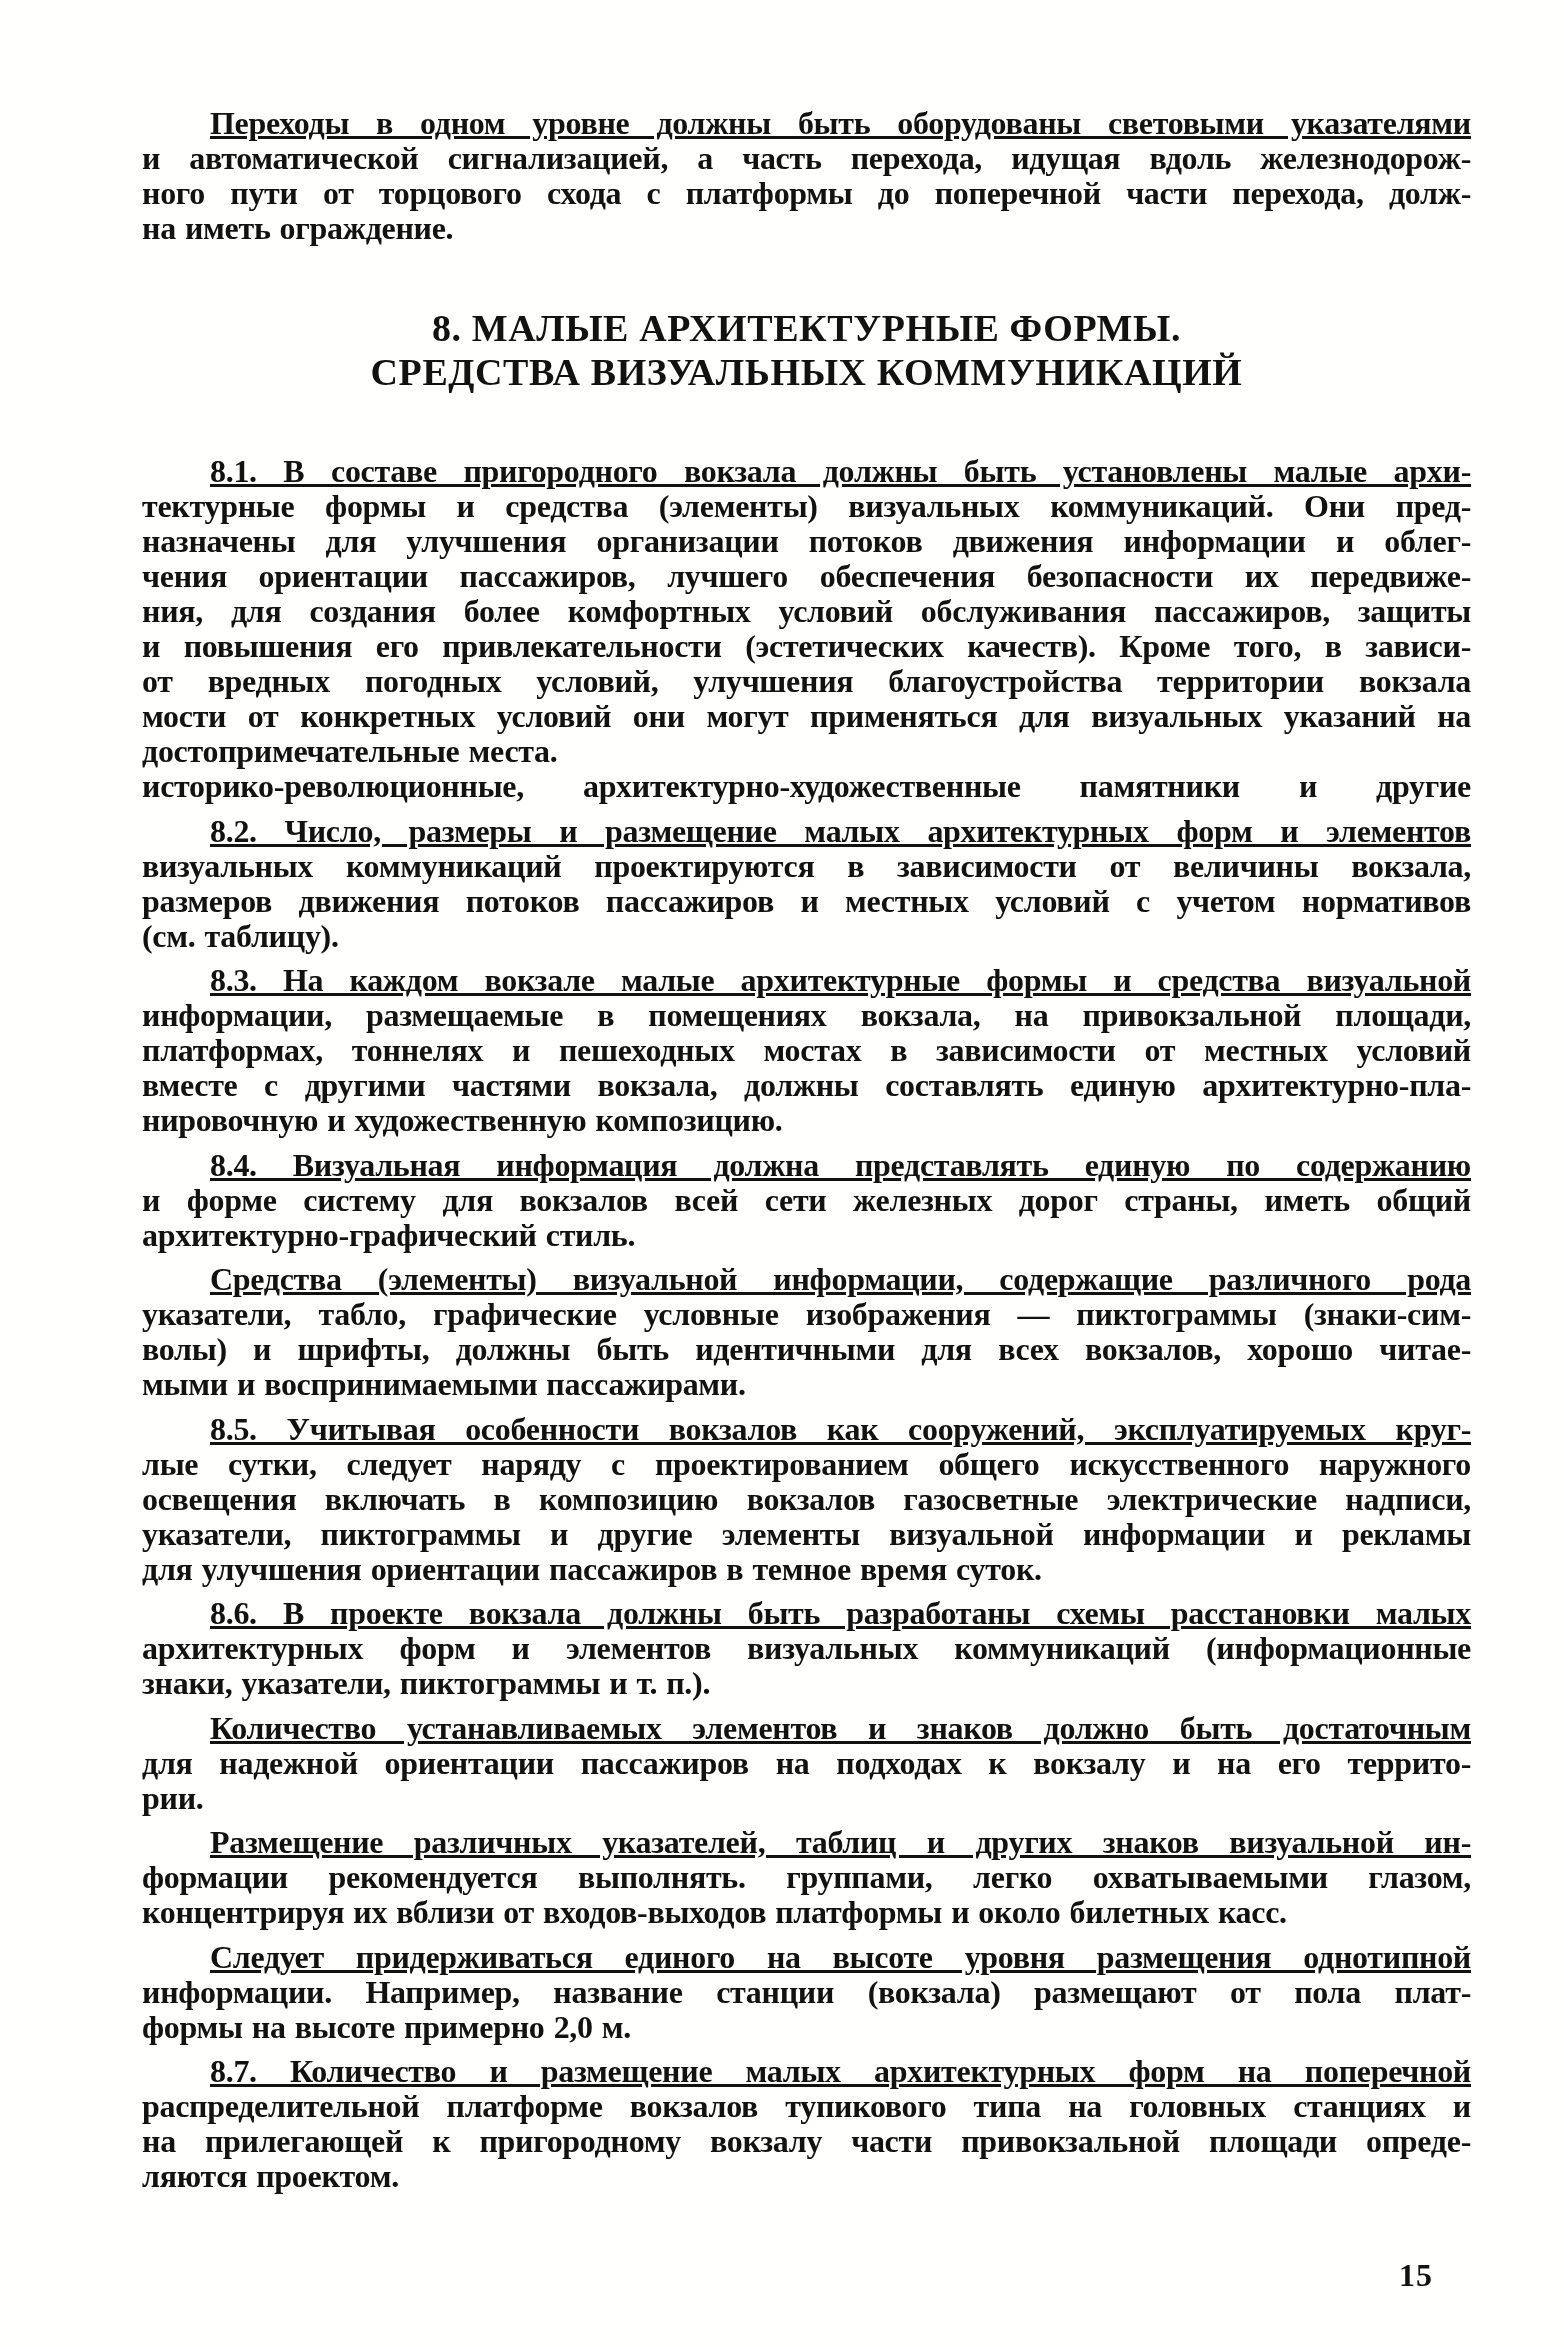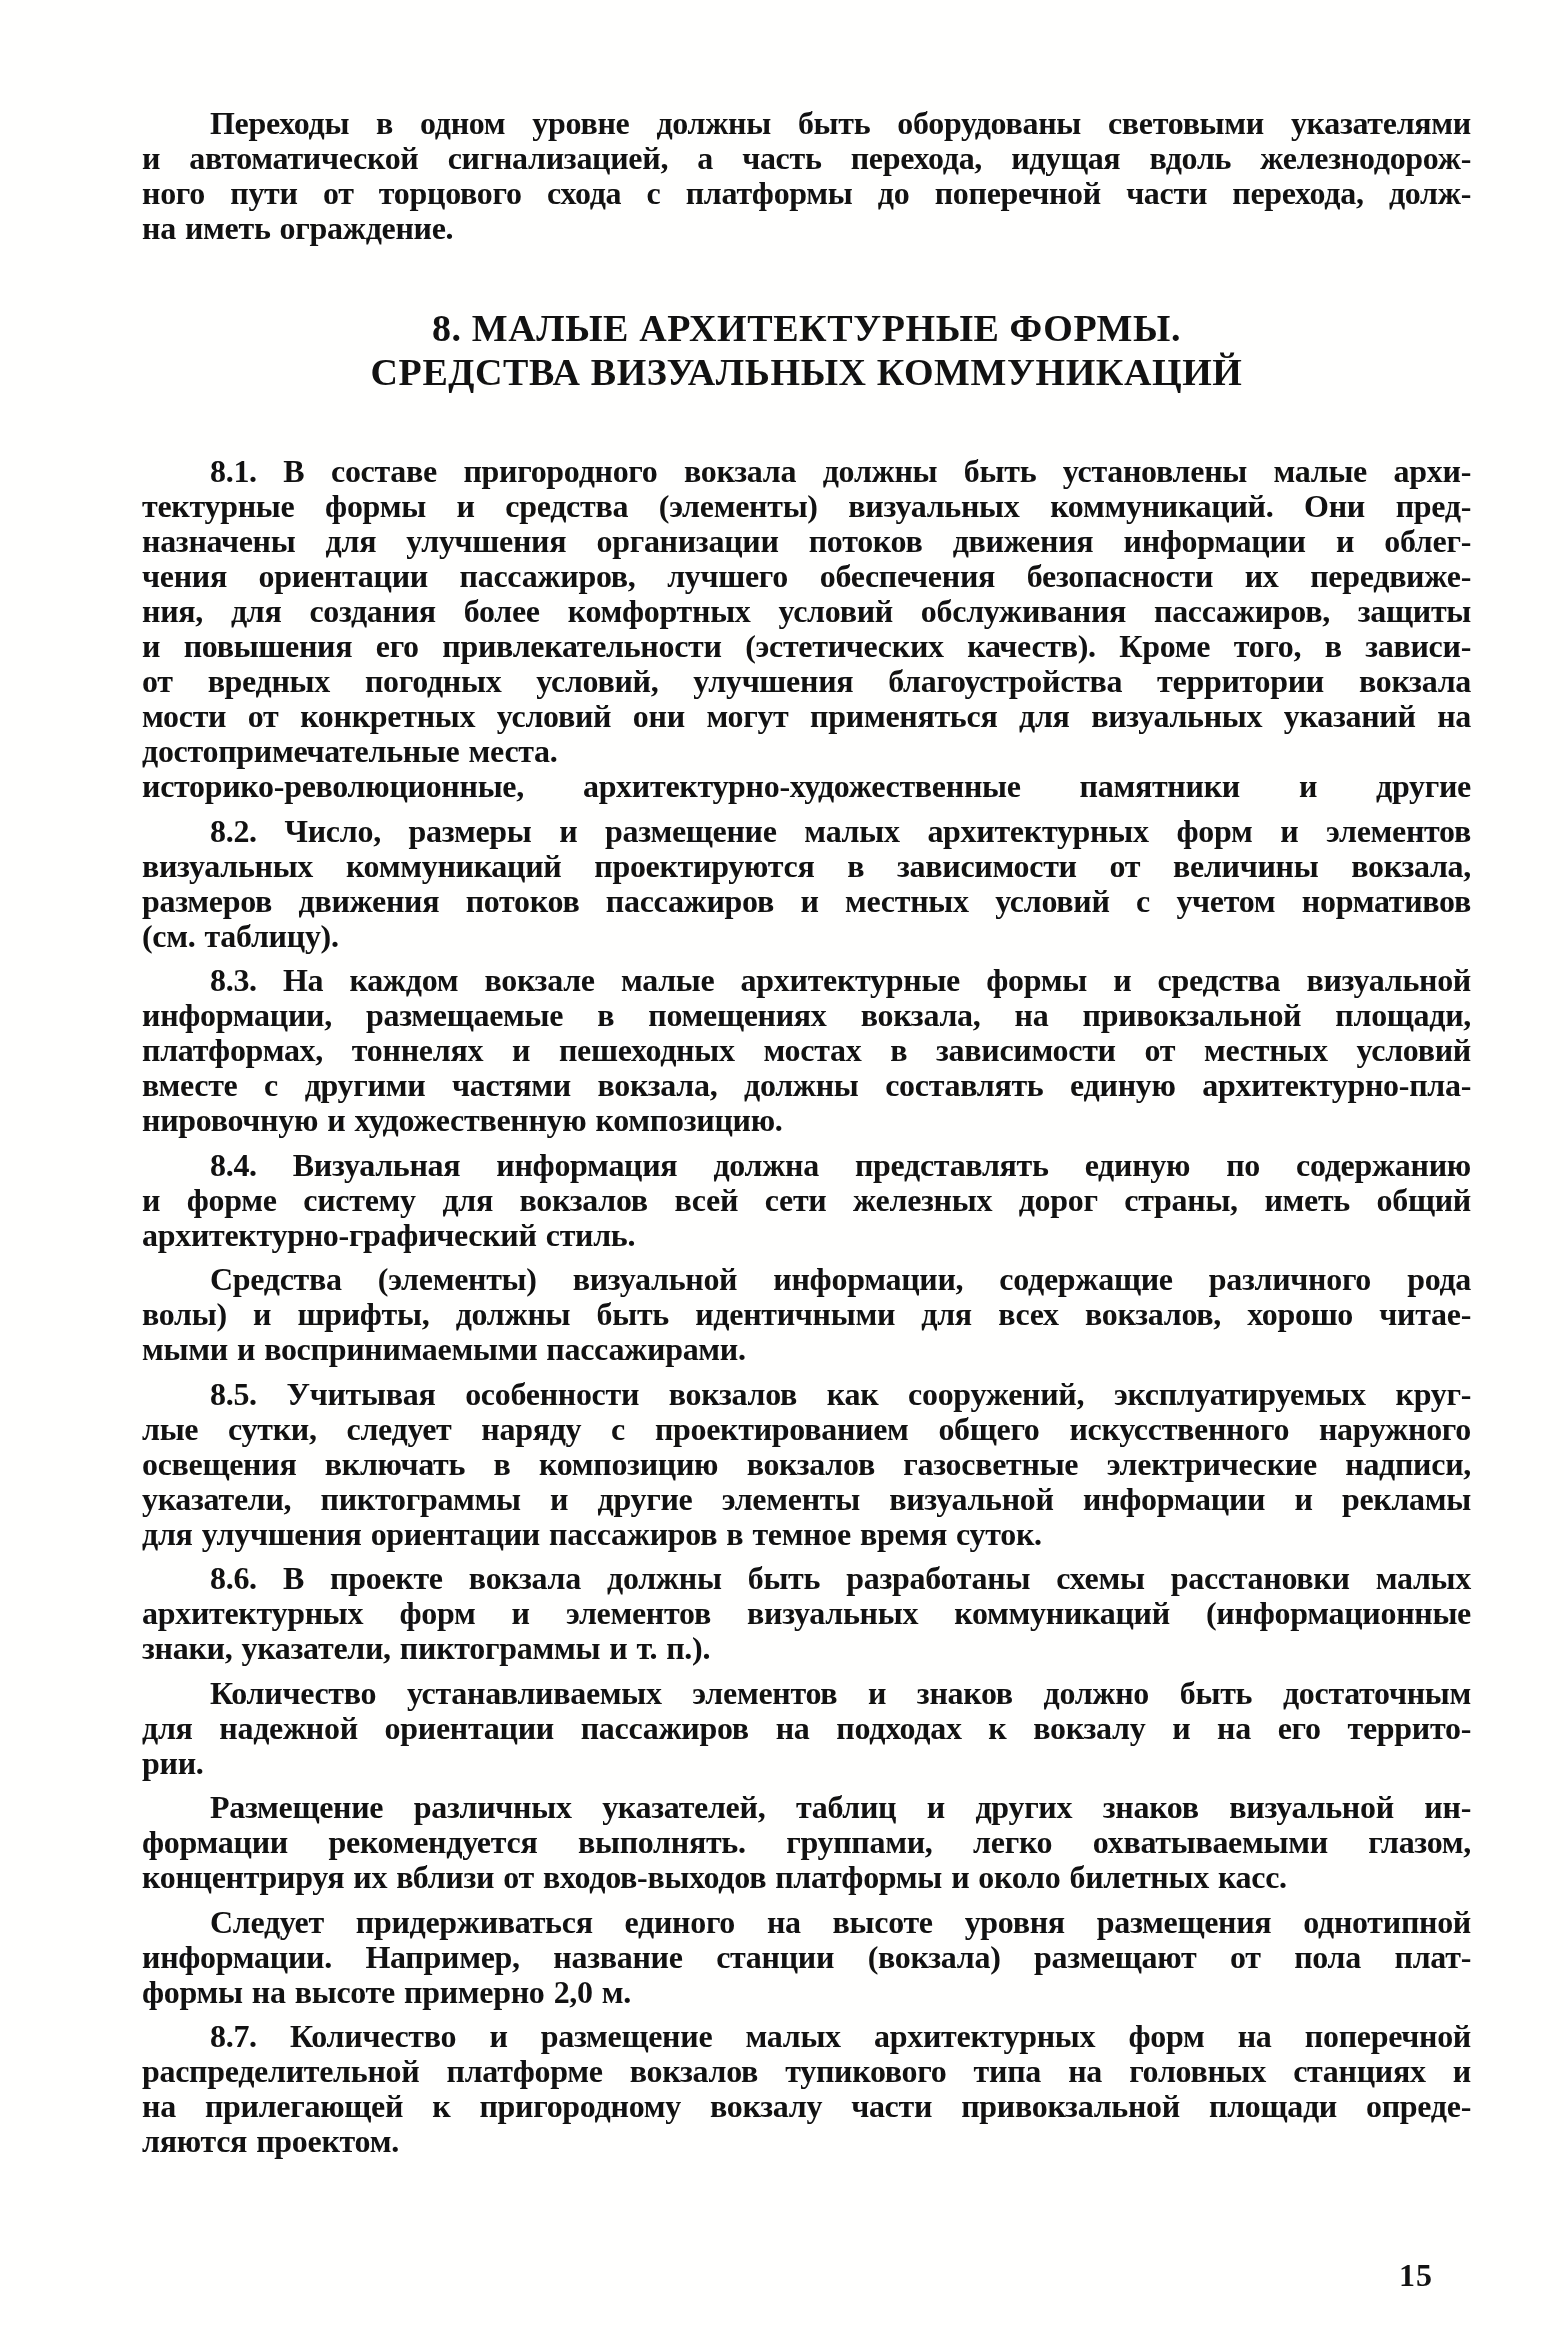--- a/index.html
+++ b/index.html
@@ -30,20 +30,21 @@
     letter-spacing: -0.3px;
     word-spacing: 1.4px;
   }
   .para .line {
     text-align: justify;
     text-align-last: justify;
     text-justify: inter-word;
   }
   .para .line.first {
     text-indent: 68px;
+    text-decoration: underline;
   }
   .para .line.last {
     text-align-last: left;
   }
   .heading {
     margin: 60px 0 60px 0;
     font-size: 38px;
     line-height: 44px;
     letter-spacing: 0.6px;
   }
@@ -101,20 +102,21 @@
         <div class="line">вместе с другими частями вокзала, должны составлять единую архитектурно-пла-</div>
         <div class="line last">нировочную и художественную композицию.</div>
       </div>
       <div class="para">
         <div class="line first">8.4. Визуальная информация должна представлять единую по содержанию</div>
         <div class="line">и форме систему для вокзалов всей сети железных дорог страны, иметь общий</div>
         <div class="line last">архитектурно-графический стиль.</div>
       </div>
       <div class="para">
         <div class="line first">Средства (элементы) визуальной информации, содержащие различного рода</div>
+        <div class="line">указатели, табло, графические условные изображения — пиктограммы (знаки-сим-</div>
         <div class="line">волы) и шрифты, должны быть идентичными для всех вокзалов, хорошо читае-</div>
         <div class="line last">мыми и воспринимаемыми пассажирами.</div>
       </div>
       <div class="para">
         <div class="line first">8.5. Учитывая особенности вокзалов как сооружений, эксплуатируемых круг-</div>
         <div class="line">лые сутки, следует наряду с проектированием общего искусственного наружного</div>
         <div class="line">освещения включать в композицию вокзалов газосветные электрические надписи,</div>
         <div class="line">указатели, пиктограммы и другие элементы визуальной информации и рекламы</div>
         <div class="line last">для улучшения ориентации пассажиров в темное время суток.</div>
       </div>

